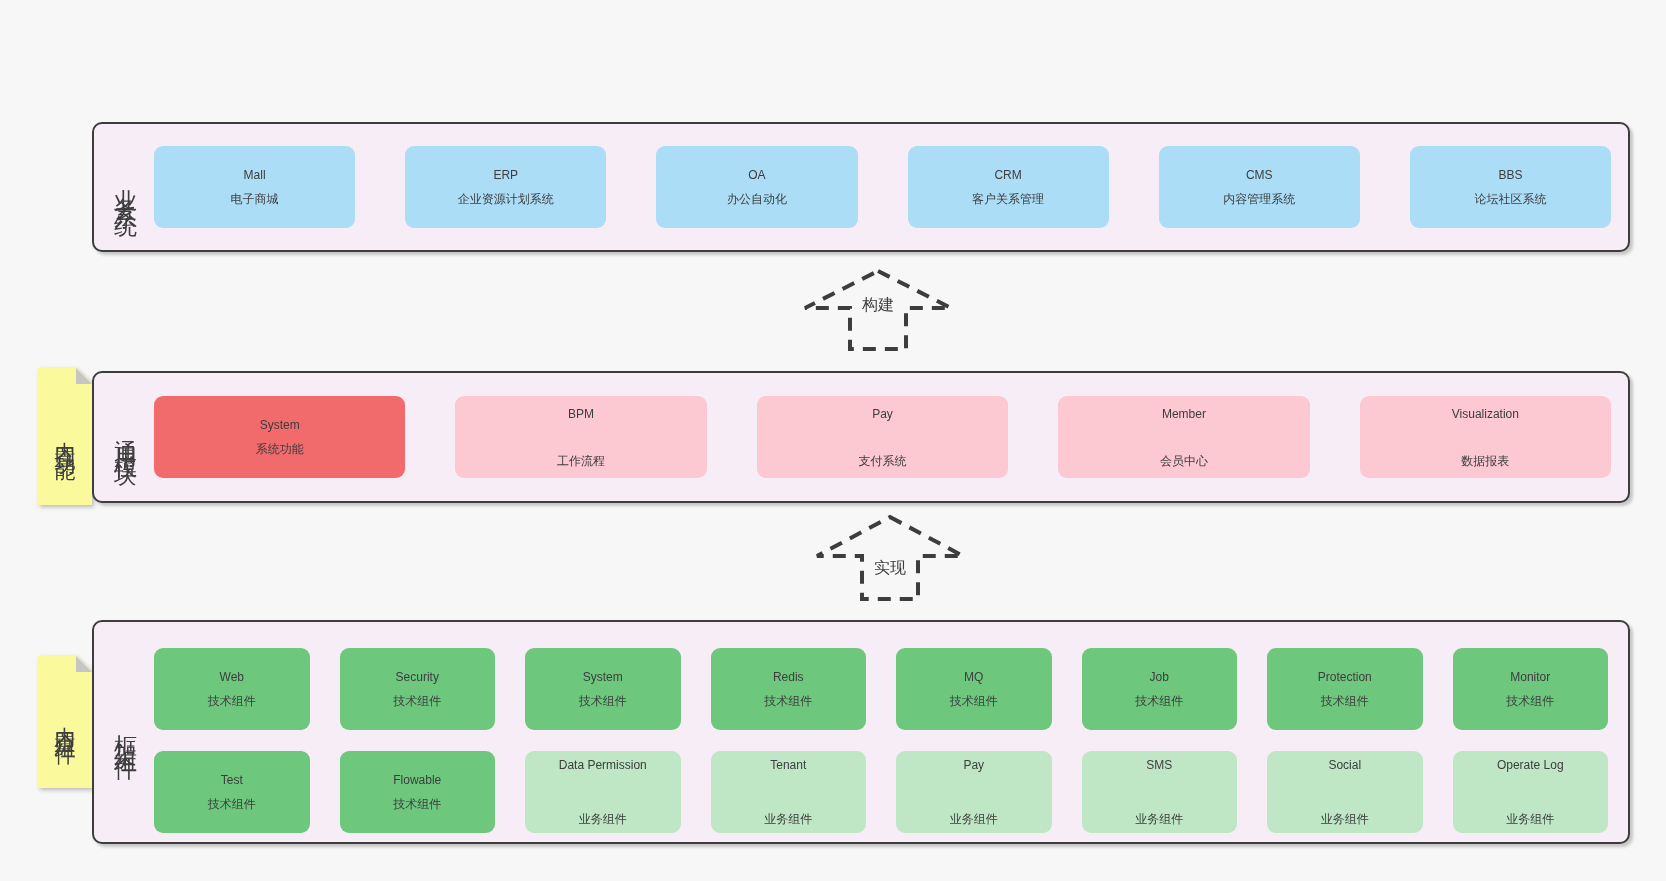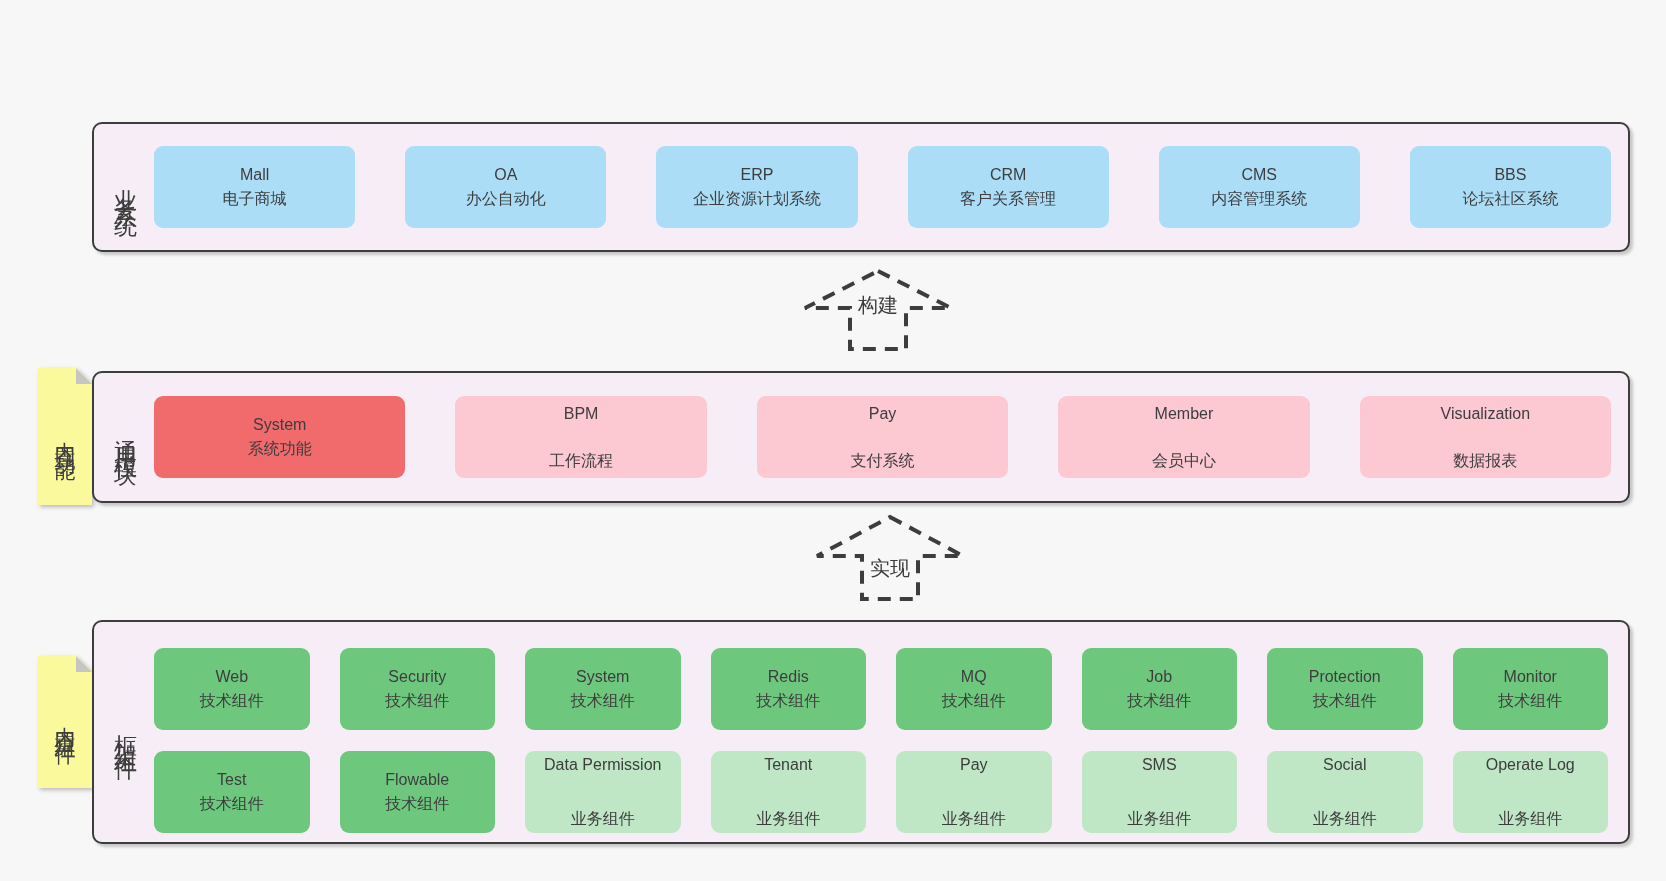--- a/index.html
+++ b/index.html
@@ -59,21 +59,21 @@
 
   .box {
     height: 82px;
     border-radius: 9px;
     display: flex;
     flex-direction: column;
     align-items: center;
     justify-content: center;
     text-align: center;
     color: var(--text, #3d3d3d);
-    font-size: 16px;
+    font-size: 12px;
     line-height: 24px;
     padding: 2px 8px;
     box-sizing: border-box;
   }
   .box.blue       { background: var(--blue, #abddf7); }
   .box.red        { background: var(--red, #f16a6c); justify-content: center; }
   .box.pink       { background: var(--pink, #fcc8d2); gap: 23px; }
   .box.green      { background: var(--green, #6dc87d); }
   .box.lightgreen { background: var(--lightgreen, #bfe7c6); justify-content: space-between; }
 
@@ -118,21 +118,21 @@
     stroke: var(--panel-border, #3d3d3d);
     stroke-width: 4;
     stroke-dasharray: 13 9;
     stroke-linejoin: miter;
   }
   .arrow-label {
     position: absolute;
     left: 50%;
     transform: translateX(-50%);
     background: var(--page-bg, #f7f7f7);
-    font-size: 20px;
+    font-size: 16px;
     line-height: 26px;
     padding: 0 3px;
     color: var(--text, #3d3d3d);
     white-space: nowrap;
   }
 </style>
 </head>
 <body>
 
 <div class="canvas">
@@ -152,26 +152,26 @@
   </div>
 
   <section class="panel" style="top:122px;height:130px">
     <div class="vlabel">业务系统</div>
     <div class="boxes cols6">
         <div class="box blue">
           <div>Mall</div>
           <div>电子商城</div>
         </div>
         <div class="box blue">
+          <div>ERP</div>
+          <div>企业资源计划系统</div>
+        </div>
+        <div class="box blue">
           <div>OA</div>
           <div>办公自动化</div>
-        </div>
-        <div class="box blue">
-          <div>ERP</div>
-          <div>企业资源计划系统</div>
         </div>
         <div class="box blue">
           <div>CRM</div>
           <div>客户关系管理</div>
         </div>
         <div class="box blue">
           <div>CMS</div>
           <div>内容管理系统</div>
         </div>
         <div class="box blue">

